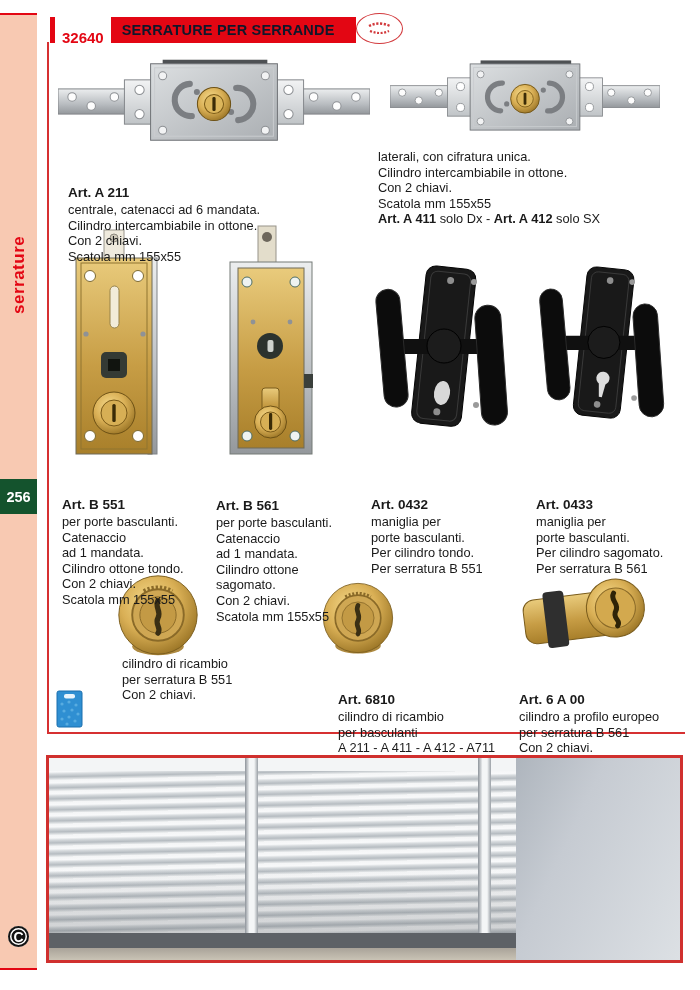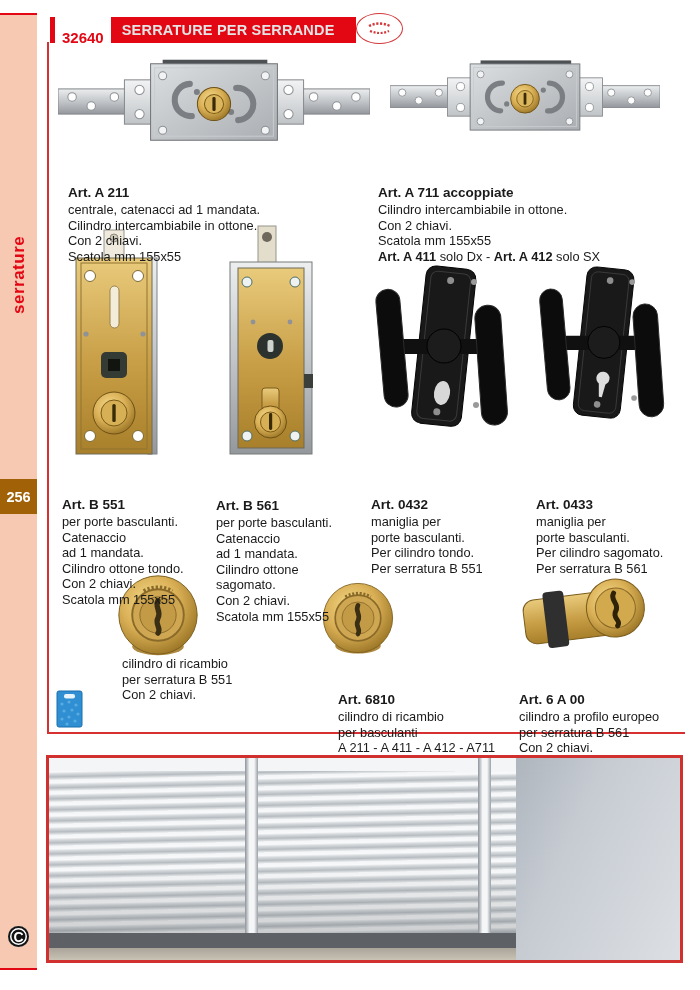--- a/index.html
+++ b/index.html
@@ -6,33 +6,33 @@
   .page{position:relative;width:700px;height:990px;background:#ffffff;overflow:hidden;
         font-family:"Liberation Sans",sans-serif;color:#1a1a1a;}
 
   
   .side-line{position:absolute;left:0;width:37px;height:2px;background:#e30613;}
   .sidebar{position:absolute;left:0;top:15px;width:37px;height:953px;background:#f8c9b2;}
   .side-label{position:absolute;left:0;top:205px;width:37px;height:140px;
               writing-mode:vertical-rl;transform:rotate(180deg);
               display:flex;align-items:center;justify-content:center;
               color:#e30613;font-weight:700;font-size:17px;letter-spacing:.5px;}
-  .page-badge{position:absolute;left:0;top:479px;width:37px;height:35px;background:#a16207;
+  .page-badge{position:absolute;left:0;top:479px;width:37px;height:35px;background:#14532d;
               color:#fff;font-weight:700;font-size:14.5px;display:flex;align-items:center;justify-content:center;}
   .c-logo{position:absolute;left:8px;top:926px;width:21px;height:21px;border-radius:50%;
           background:#141414;color:#fff;font-weight:700;font-size:14px;
           display:flex;align-items:center;justify-content:center;
           box-shadow:inset 0 0 0 2px #141414, inset 0 0 0 3.5px #ffffff;}
 
   
   .header-bar{position:absolute;left:50px;top:17px;width:306px;height:26px;background:#e30613;
               display:flex;align-items:center;}
   .code-box{background:#ffffff;color:#e30613;font-weight:700;font-size:15px;
             padding:16px 7px 2px;margin-left:5px;line-height:17px;}
-  .header-title{color:#e5e5e5;font-weight:700;font-size:14.5px;margin-left:11px;letter-spacing:.2px;}
+  .header-title{color:#0f172a;font-weight:700;font-size:14.5px;margin-left:11px;letter-spacing:.2px;}
   .logo-oval{position:absolute;left:356px;top:13px;width:45px;height:29px;background:#fff;
              border:1.6px solid #d2393c;border-radius:50%;}
 
   
   .content-frame{position:absolute;left:47px;top:42px;width:636px;height:690px;
                  border-left:2px solid #d63031;border-bottom:2px solid #d63031;pointer-events:none;}
 
   
   .pbox{position:absolute;}
   .art{font-weight:700;font-size:13.5px;line-height:16px;margin-bottom:1px;margin-top:36px;}
@@ -299,30 +299,30 @@
       <circle cx="6" cy="29" r="1.6"></circle>
         <circle cx="13" cy="27" r="1.6"></circle>
         <circle cx="19" cy="31" r="1.6"></circle>
       <circle cx="11" cy="34" r="1.6"></circle>
     </g>
   </svg>
 
   <div class="pbox" style="left:68px;top:149px;width:295px">
     <div class="art">Art. A 211</div>
     <div class="desc">
-        <div>centrale, catenacci ad 1 mandata.</div>
+        <div>centrale, catenacci ad 6 mandata.</div>
         <div>Cilindro intercambiabile in ottone.</div>
         <div>Con 2 chiavi.</div>
         <div>Scatola mm 155x55</div>
       </div>
   </div>
 
   <div class="pbox" style="left:378px;top:149px;width:300px">
-    <div class="art">Art. A 711 accoppiate</div>
-    <div class="desc">
+    <div class="desc">
+        <div>laterali, con cifratura unica.</div>
         <div>Cilindro intercambiabile in ottone.</div>
         <div>Con 2 chiavi.</div>
         <div>Scatola mm 155x55</div>
       </div>
     <div class="variant-line"><b>Art. A 411</b><span> solo Dx - </span><b>Art. A 412</b><span> solo SX</span></div>
   </div>
 
   <div class="pbox" style="left:62px;top:461px;width:150px">
     <div class="art">Art. B 551</div>
     <div class="desc">

